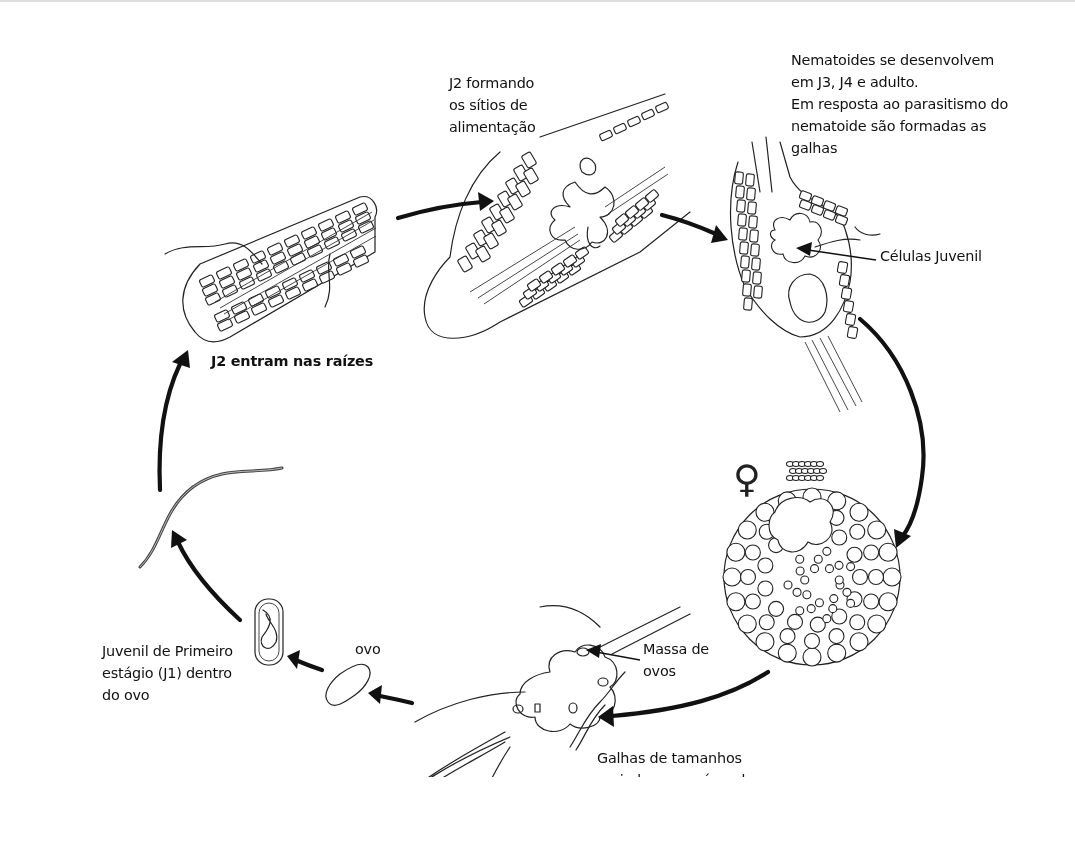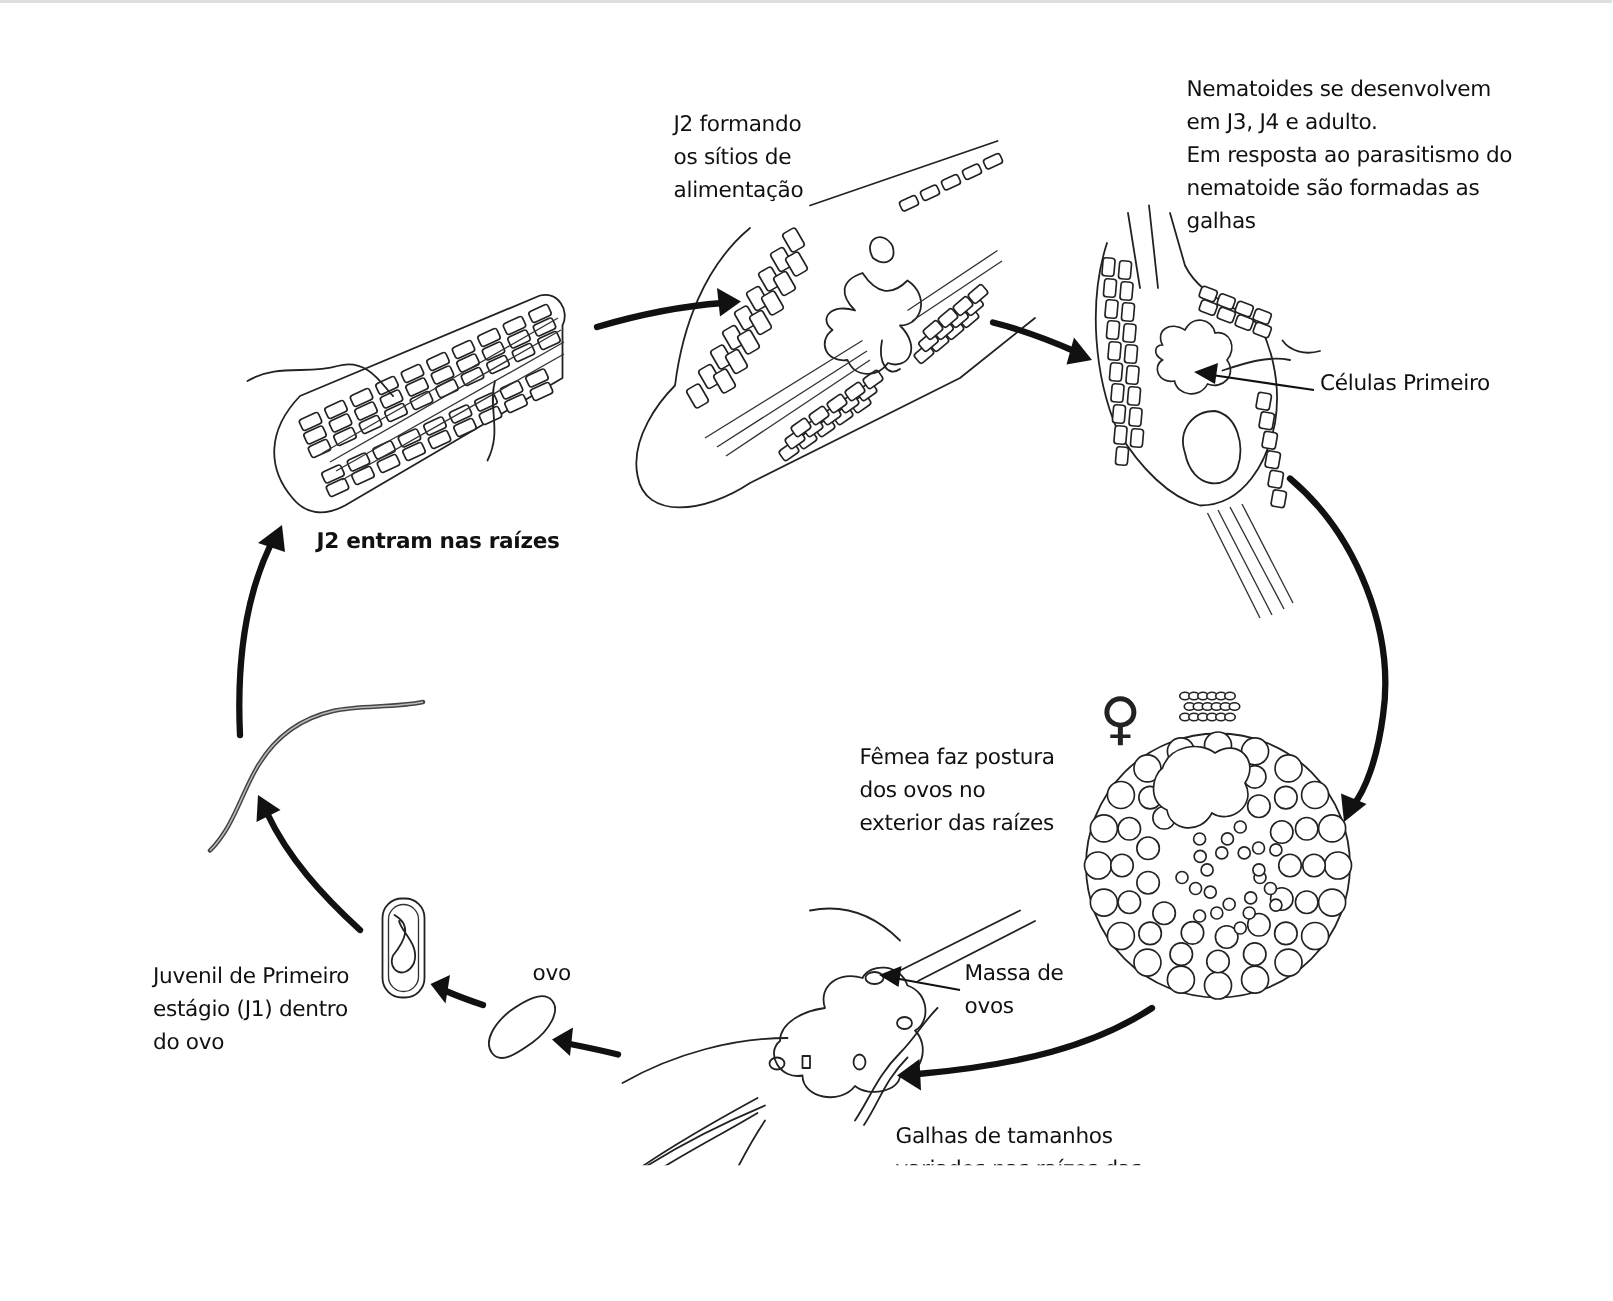--- a/index.html
+++ b/index.html
@@ -350,25 +350,22 @@
   </svg>
 
   <div class="lbl" style="left:449px; top:70px;">J2 formando
 os sítios de
 alimentação</div>
   <div class="lbl" style="left:791px; top:47px;">Nematoides se desenvolvem
 em J3, J4 e adulto.
 Em resposta ao parasitismo do
 nematoide são formadas as
 galhas</div>
-  <div class="lbl" style="left:880px; top:243px;">Células Primeiro</div>
+  <div class="lbl" style="left:880px; top:243px;">Células Juvenil</div>
   <div class="lbl" style="left:211px; top:348px;font-weight:bold;">J2 entram nas raízes</div>
-  <div class="lbl" style="left:573px; top:492px;">Fêmea faz postura
-dos ovos no
-exterior das raízes</div>
   <div class="lbl" style="left:102px; top:638px;">Juvenil de Primeiro
 estágio (J1) dentro
 do ovo</div>
   <div class="lbl" style="left:355px; top:636px;">ovo</div>
   <div class="lbl" style="left:643px; top:636px;">Massa de
 ovos</div>
   <div class="lbl" style="left:597px; top:733px;margin-top:12px;">Galhas de tamanhos
 variados nas raízes das
 plantas infectadas</div>
   <div class="lbl" style="left:733px; top:455px; font-size:38px; line-height:44px; color:#222;">♀</div>

